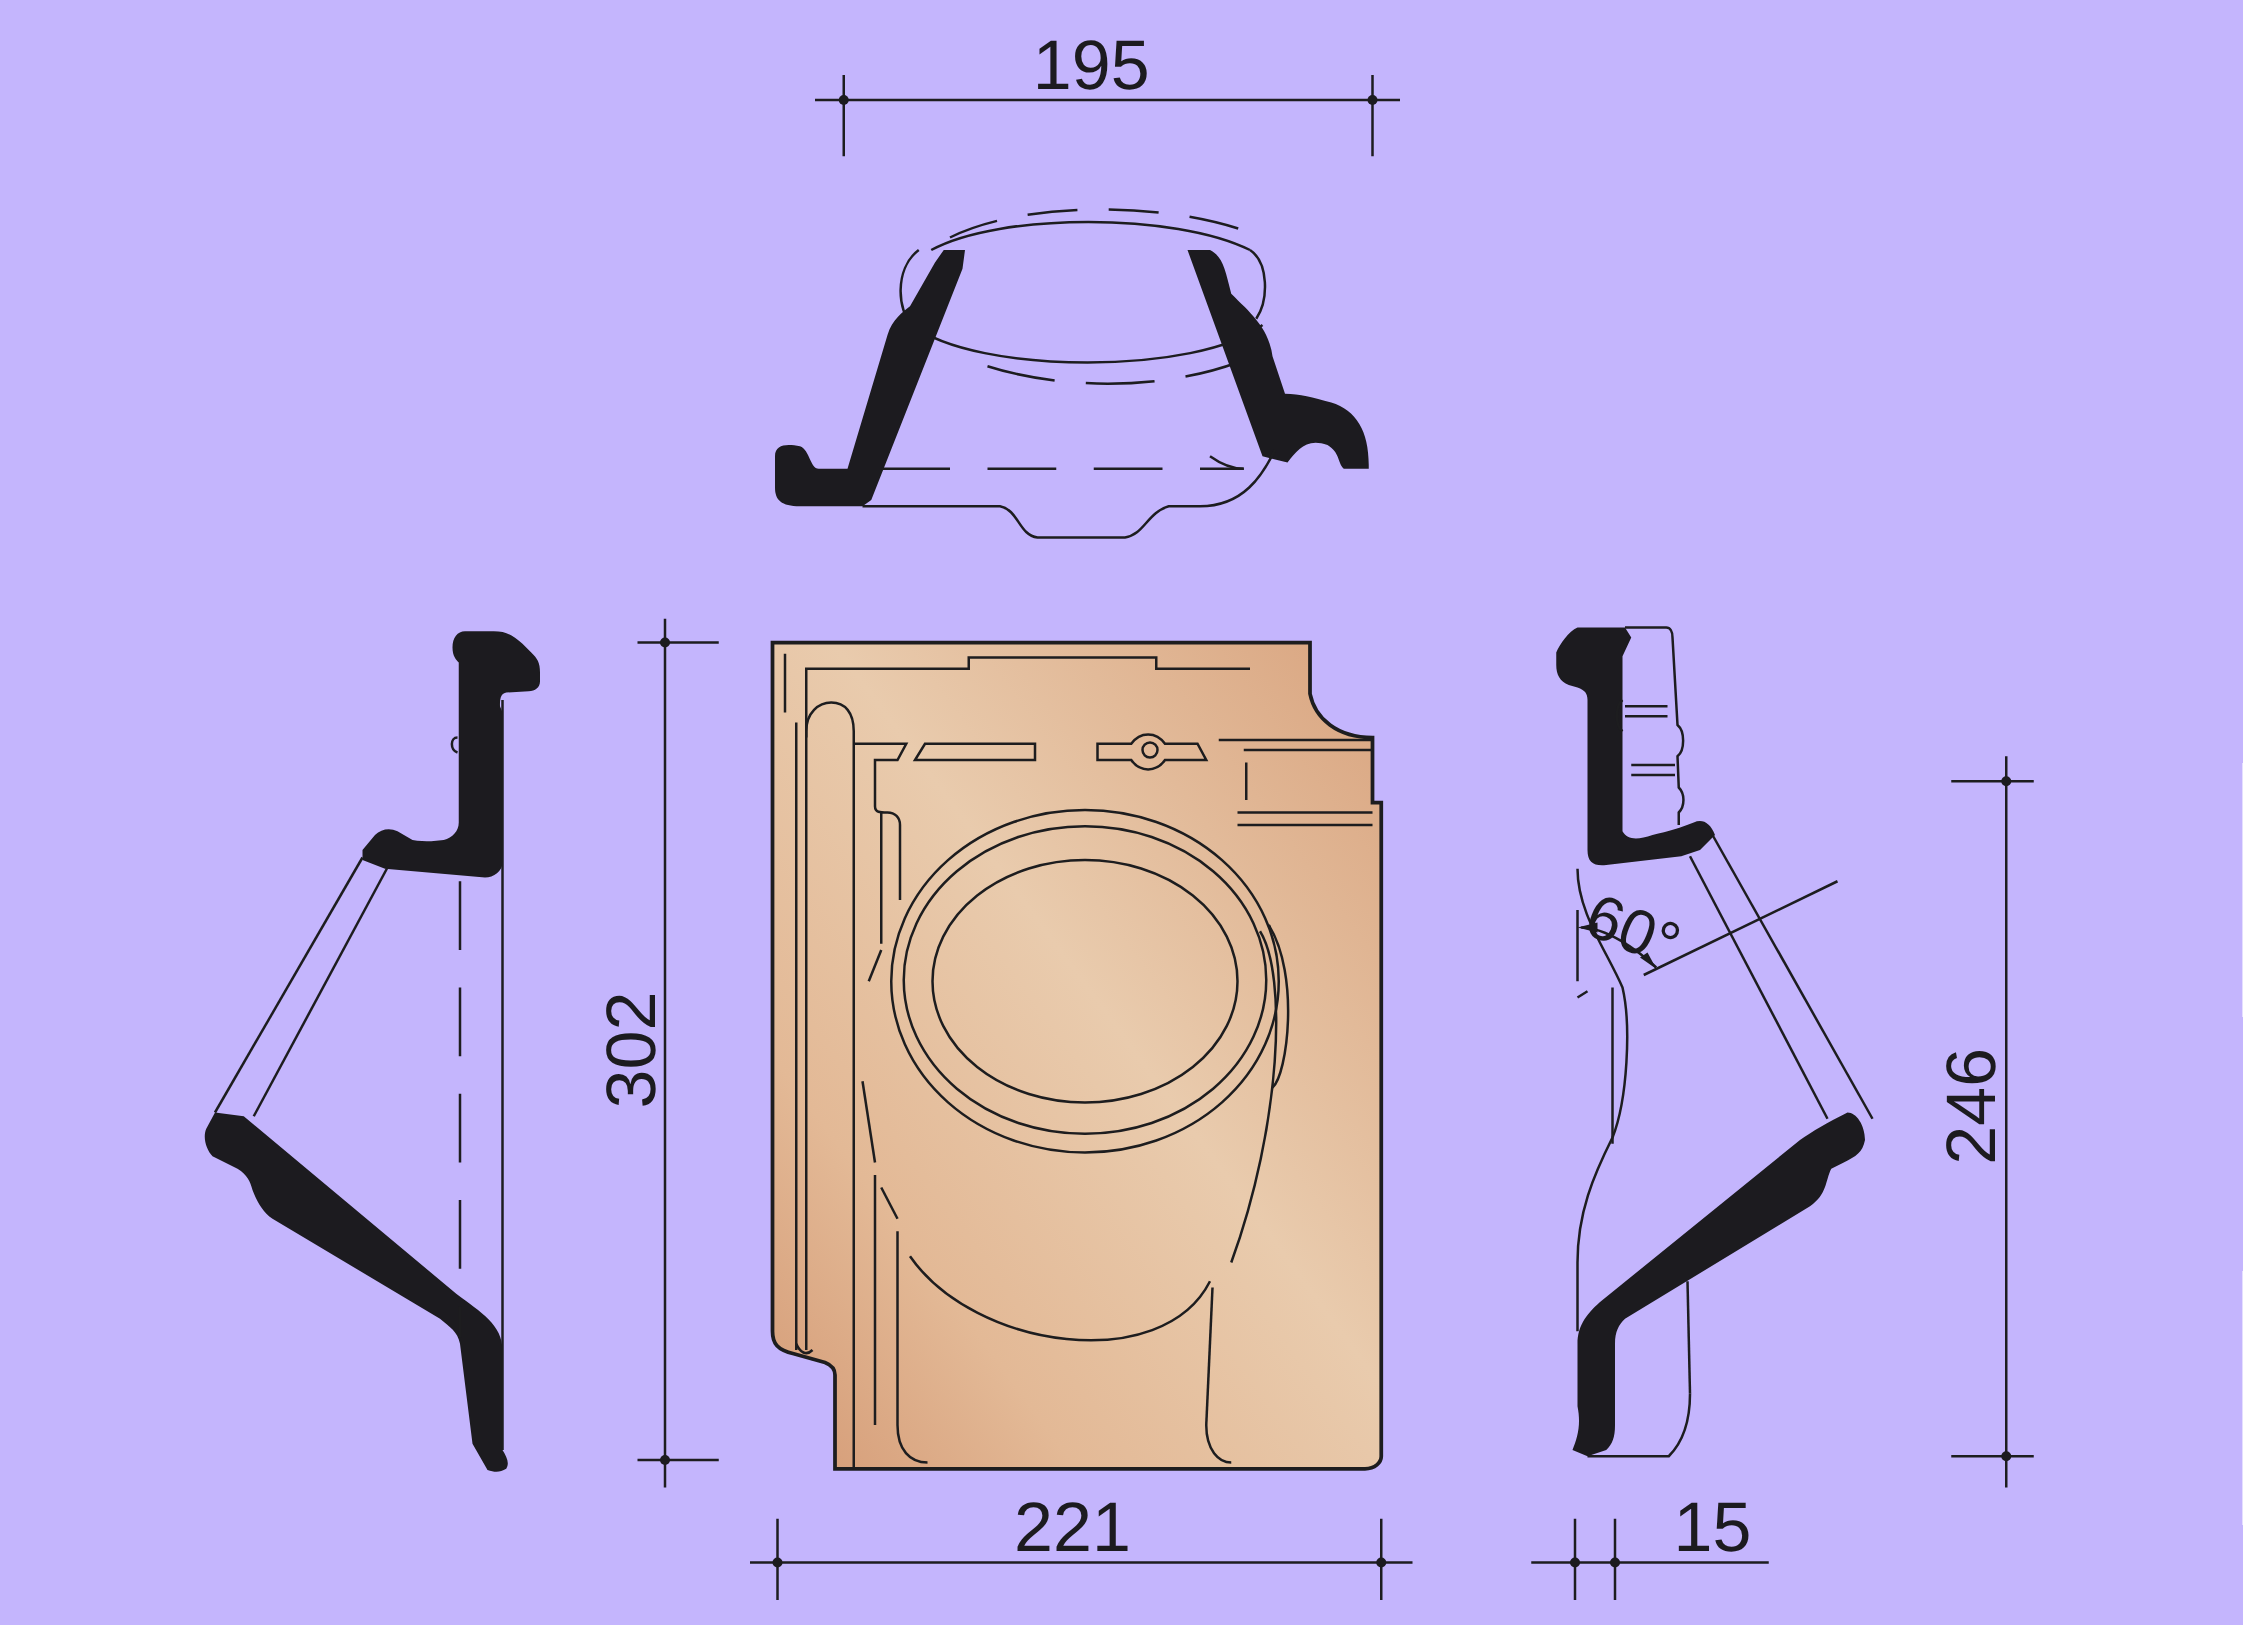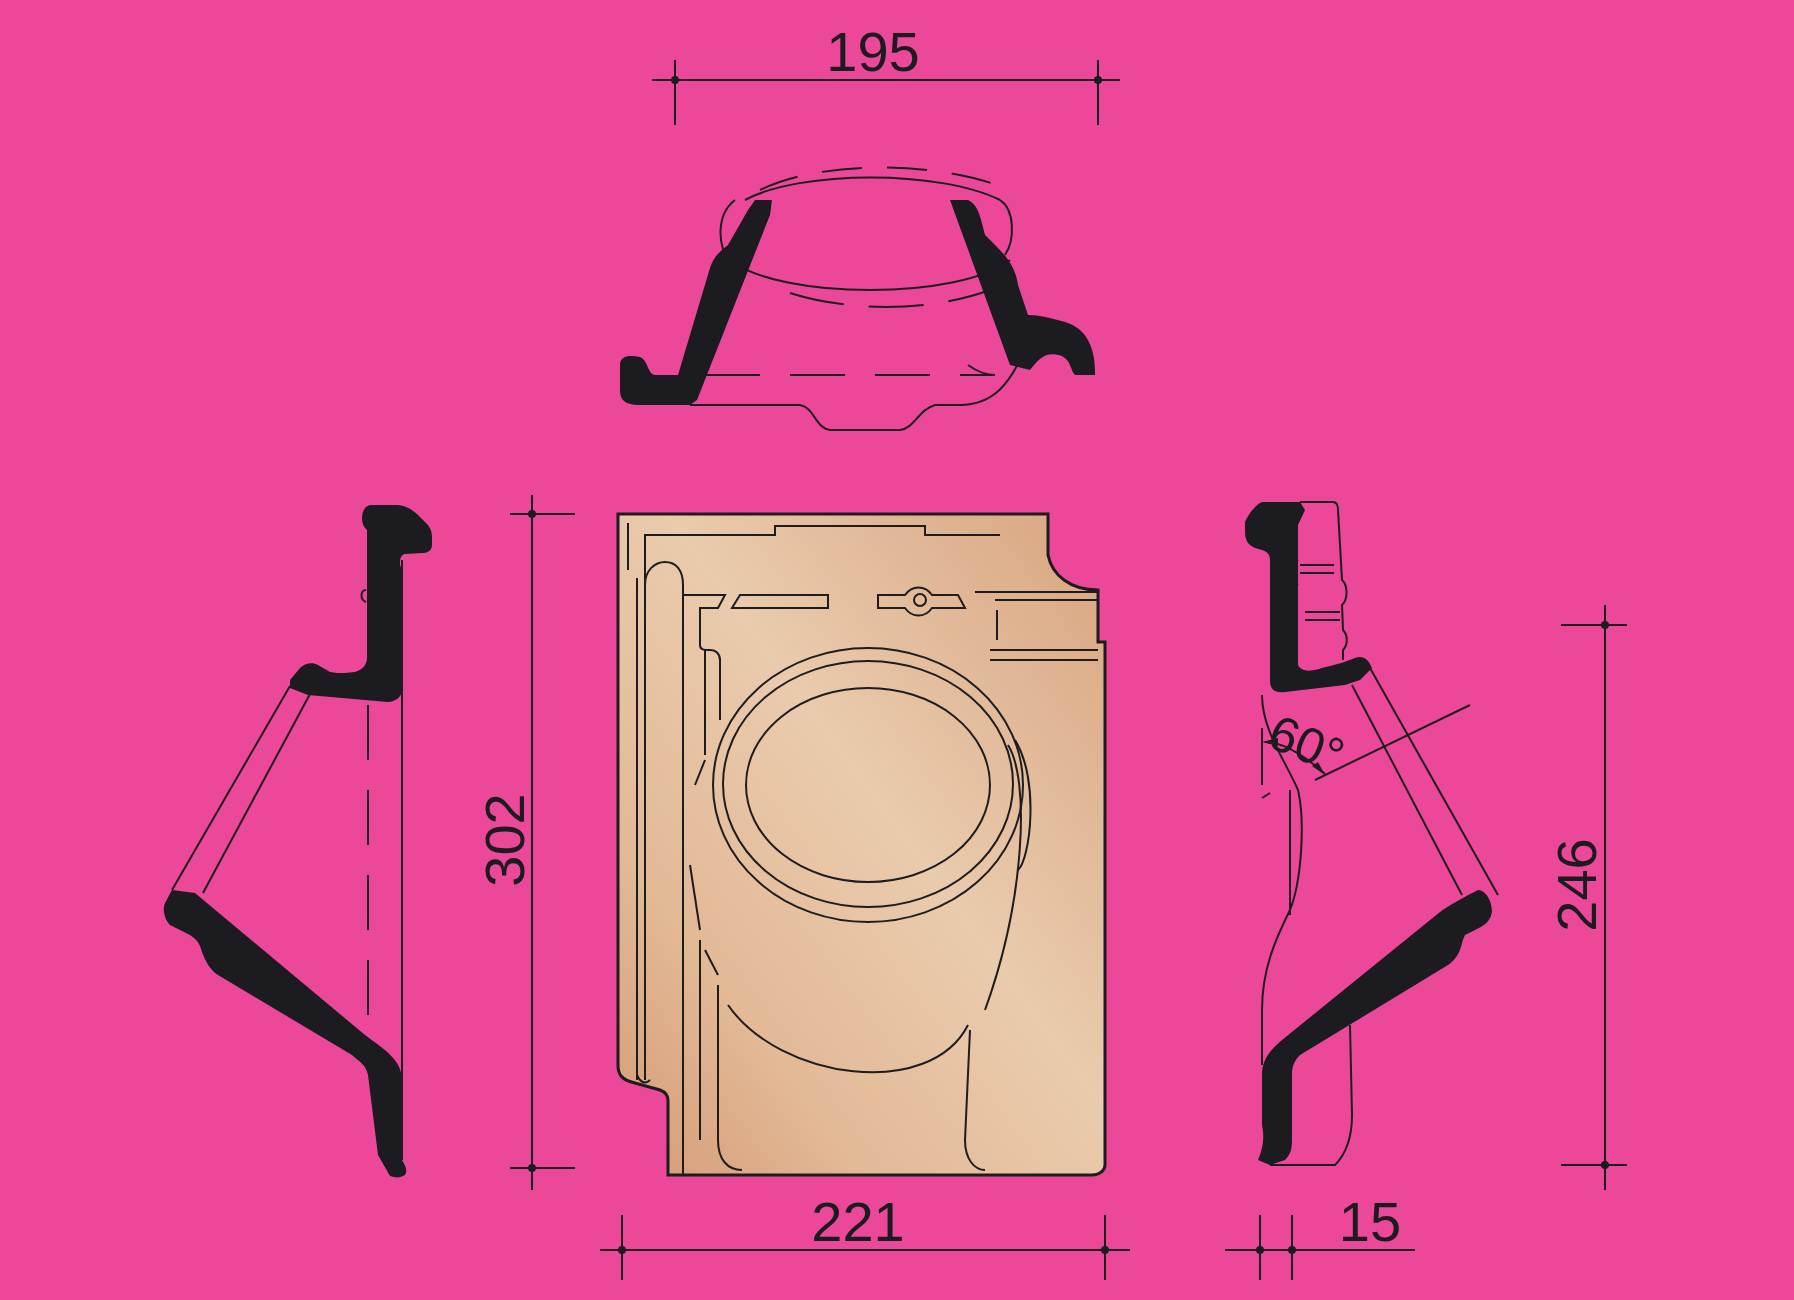--- a/index.html
+++ b/index.html
@@ -1,16 +1,16 @@
 <!DOCTYPE html>
 <html><head>
 <meta charset="utf-8">
 <style>
   html, body { margin: 0; padding: 0; background: #ffffff; }
-  #canvas { position: relative; width: 1794px; height: 1300px; overflow: hidden; background: #ec4899; }
+  #canvas { position: relative; width: 1794px; height: 1300px; overflow: hidden; background: #c4b5fd; }
   svg { position: absolute; left: 0; top: 0; }
   .dim-line { stroke: #1d1d1f; stroke-width: 2; fill: none; }
   .thin { stroke: #1d1d1f; stroke-width: 2; fill: none; }
   .dash { stroke: #1d1d1f; stroke-width: 2; fill: none; stroke-dasharray: 55 30; }
   .solid { fill: #1c1b1f; stroke: none; }
   .tile-outline { stroke: #1d1d1f; stroke-width: 3; }
   .label { font-family: "Liberation Sans", sans-serif; font-size: 56px; fill: #1c1b1f; }
   .angle-label { font-family: "Liberation Sans", sans-serif; font-size: 50px; fill: #1c1b1f; }
 </style>
 </head>

